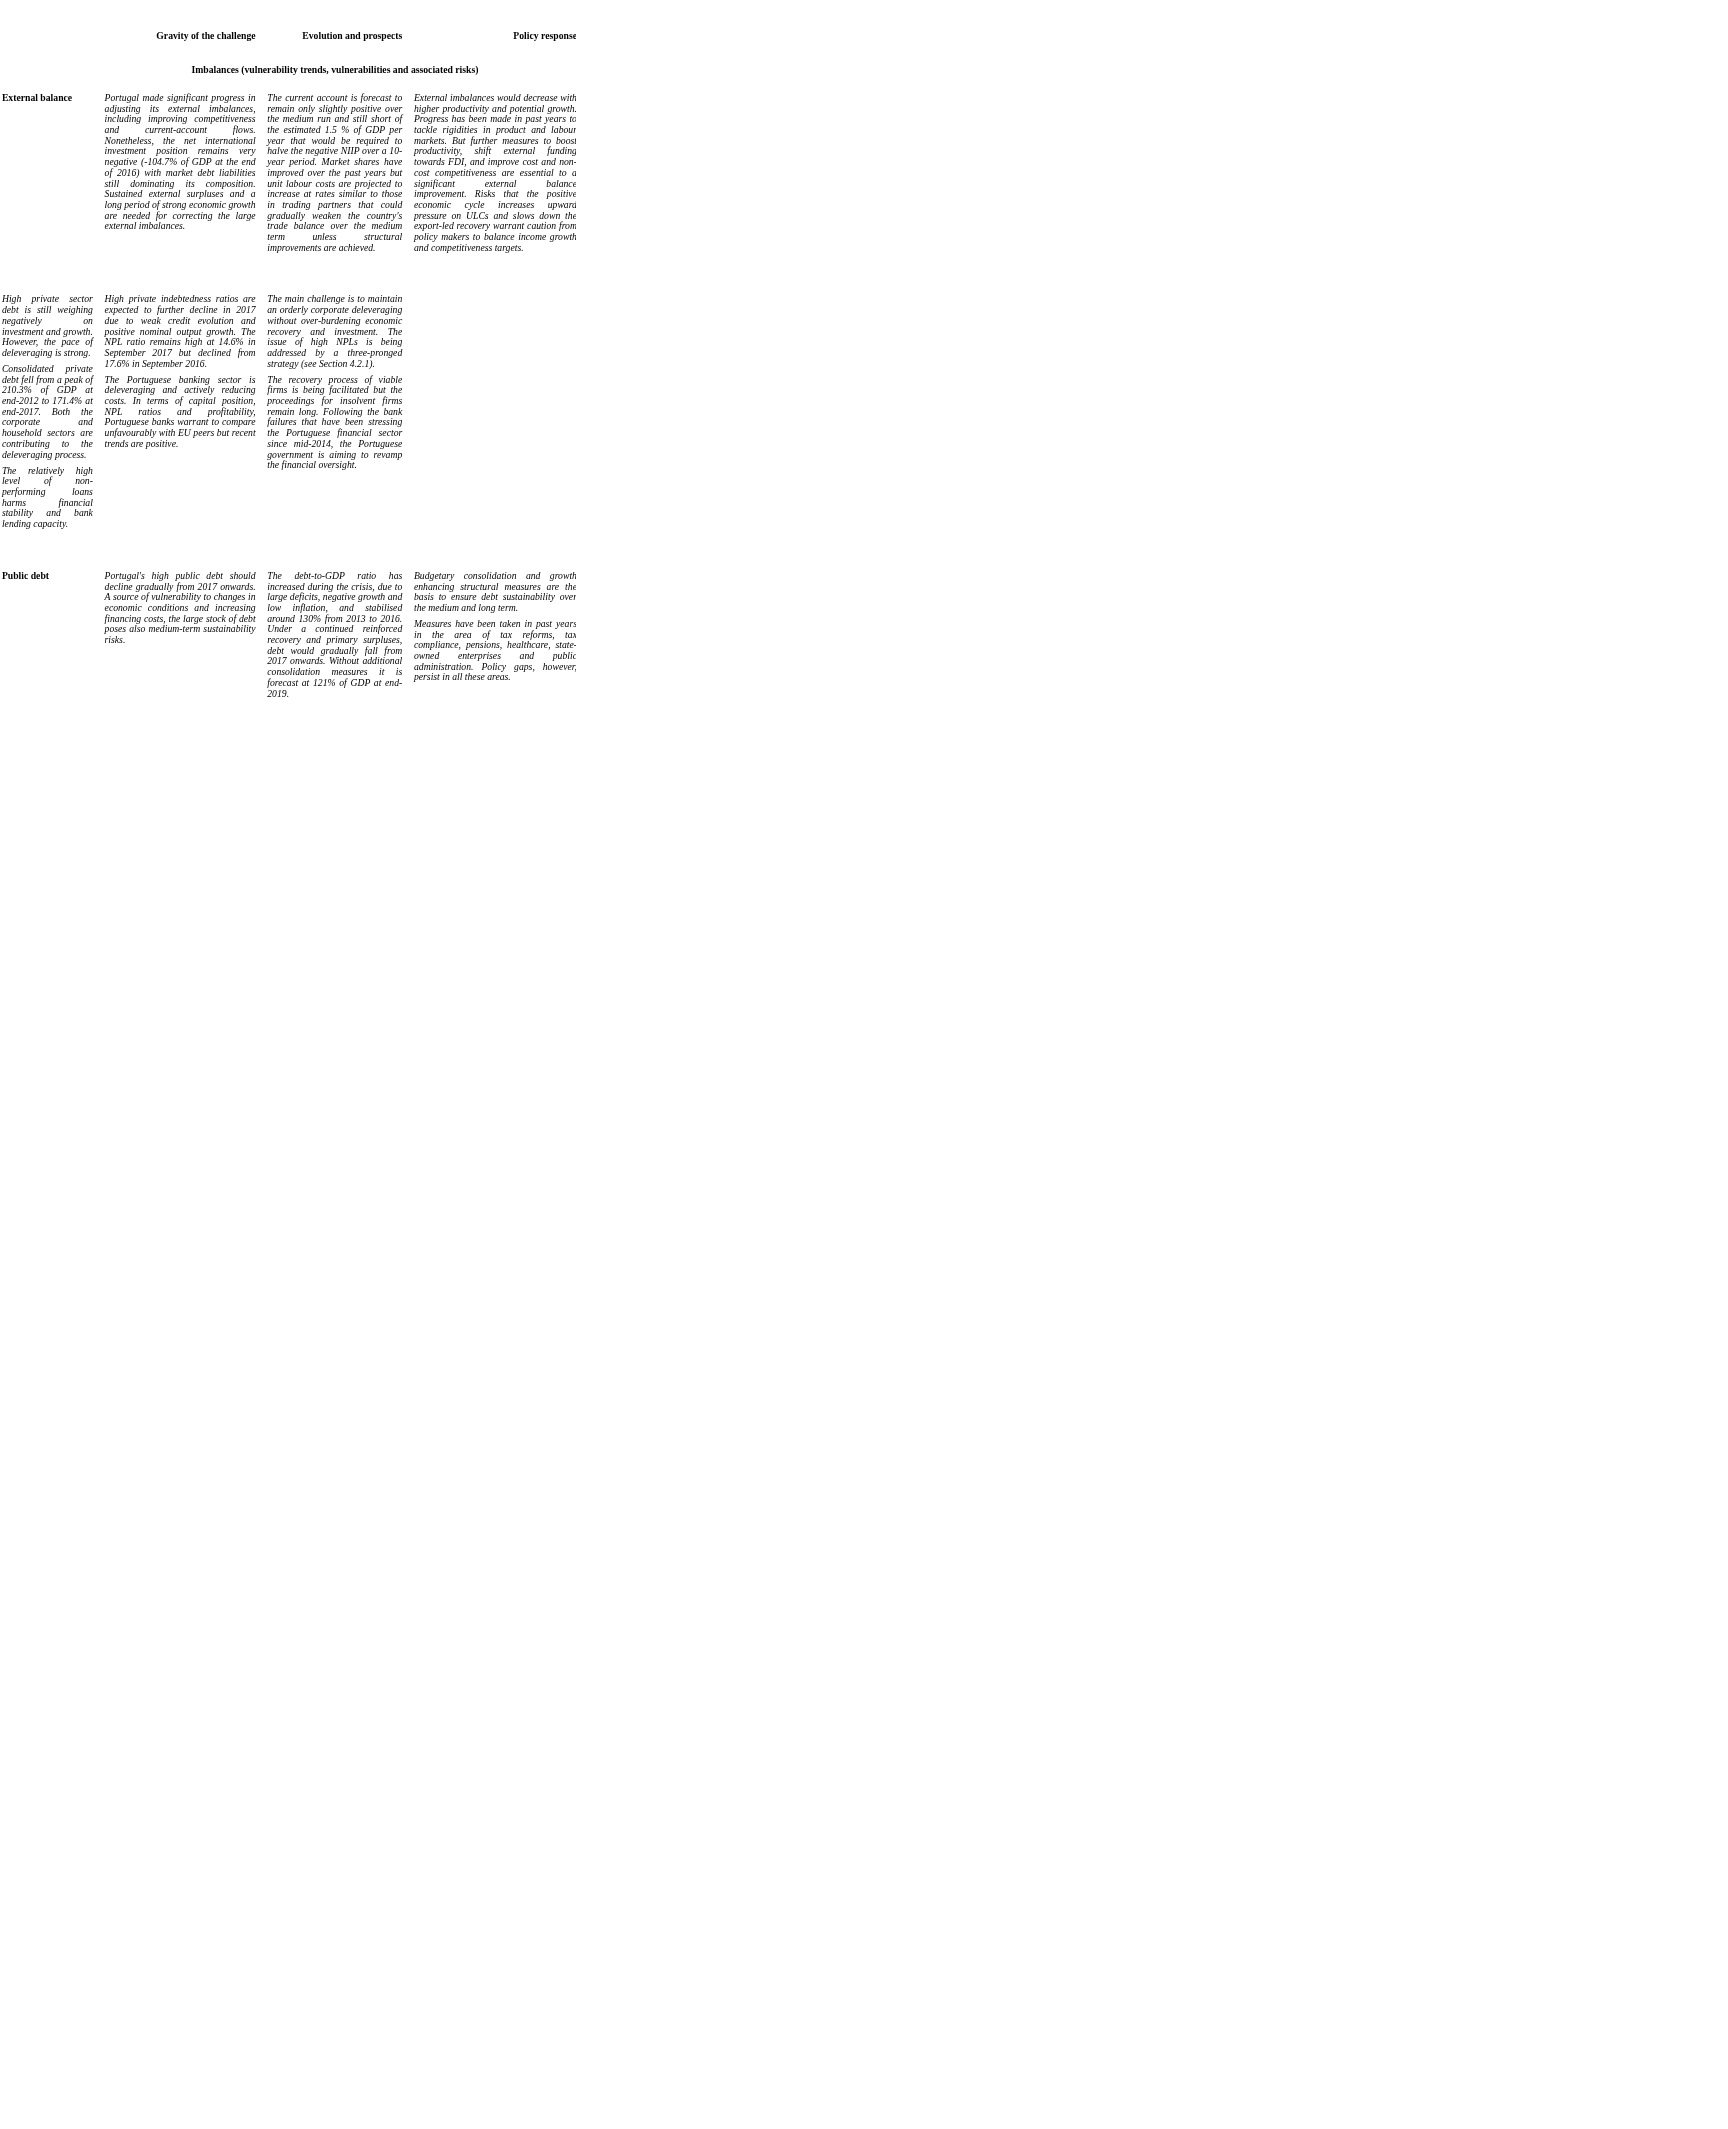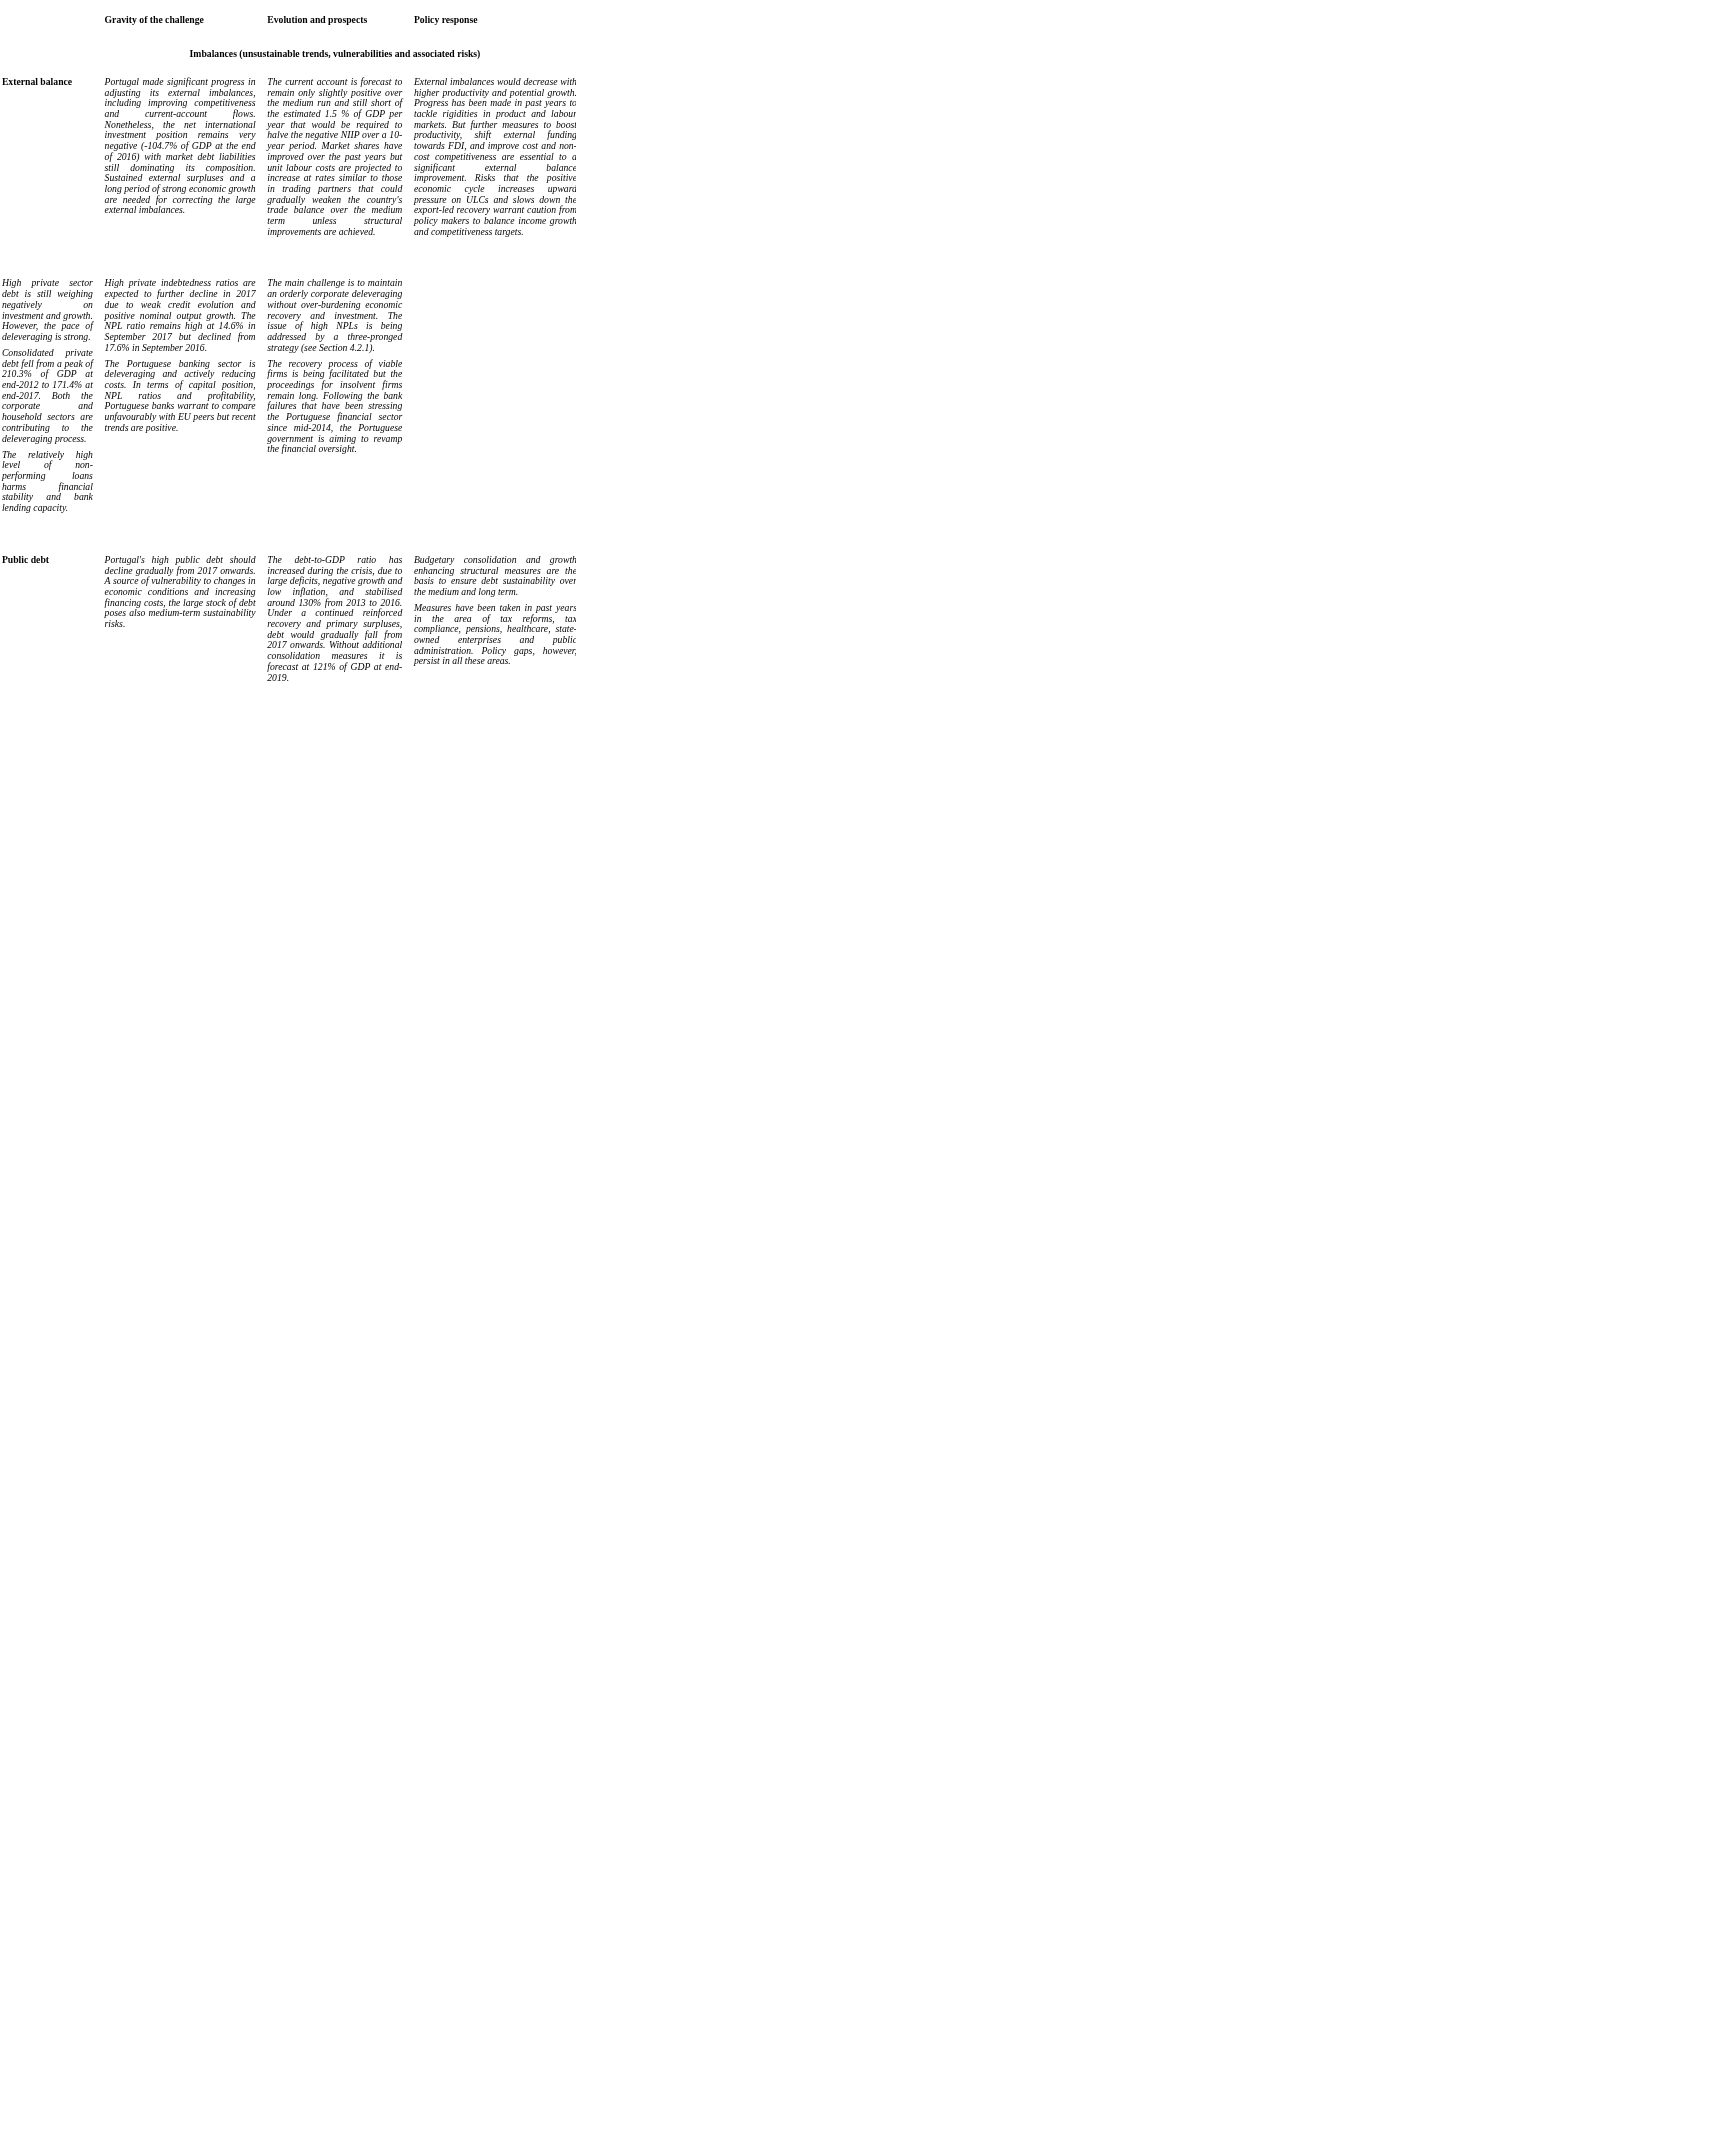--- a/index.html
+++ b/index.html
@@ -20,21 +20,22 @@
   }
   .grid {
     display: grid;
     grid-template-columns: 91px 151px 135px 163px;
     column-gap: 11.7px;
   }
   .col-header {
     font-weight: bold;
     font-size: 9.7px;
     line-height: 11.7px;
-    text-align: left;
+    text-align: right;
+    margin-top: 16px;
   }
   .header-row { margin-bottom: 22.4px; }
   .section-banner {
     font-weight: bold;
     font-size: 9.7px;
     line-height: 11.7px;
     text-align: center;
     margin: 0 0 17.5px 92px; 
   }
   .body-row { margin-bottom: 41px; }
@@ -59,21 +60,21 @@
 
 <div class="page">
 
   <div class="grid header-row">
     <div></div>
     <div class="col-header">Gravity of the challenge</div>
     <div class="col-header">Evolution and prospects</div>
     <div class="col-header">Policy response</div>
   </div>
 
-  <div class="section-banner">Imbalances (unsustainable trends, vulnerabilities and associated risks)</div>
+  <div class="section-banner">Imbalances (vulnerability trends, vulnerabilities and associated risks)</div>
 
   <div class="grid body-row">
     <div class="row-label">External balance</div>
     <div class="cell">
         <p>Portugal made significant progress in adjusting its external imbalances, including improving competitiveness and current-account flows. Nonetheless, the net international investment position remains very negative (-104.7% of GDP at the end of 2016) with market debt liabilities still dominating its composition. Sustained external surpluses and a long period of strong economic growth are needed for correcting the large external imbalances.</p>
       </div>
     <div class="cell">
         <p>The current account is forecast to remain only slightly positive over the medium run and still short of the estimated 1.5 % of GDP per year that would be required to halve the negative NIIP over a 10-year period. Market shares have improved over the past years but unit labour costs are projected to increase at rates similar to those in trading partners that could gradually weaken the country's trade balance over the medium term unless structural improvements are achieved.</p>
       </div>
     <div class="cell">

